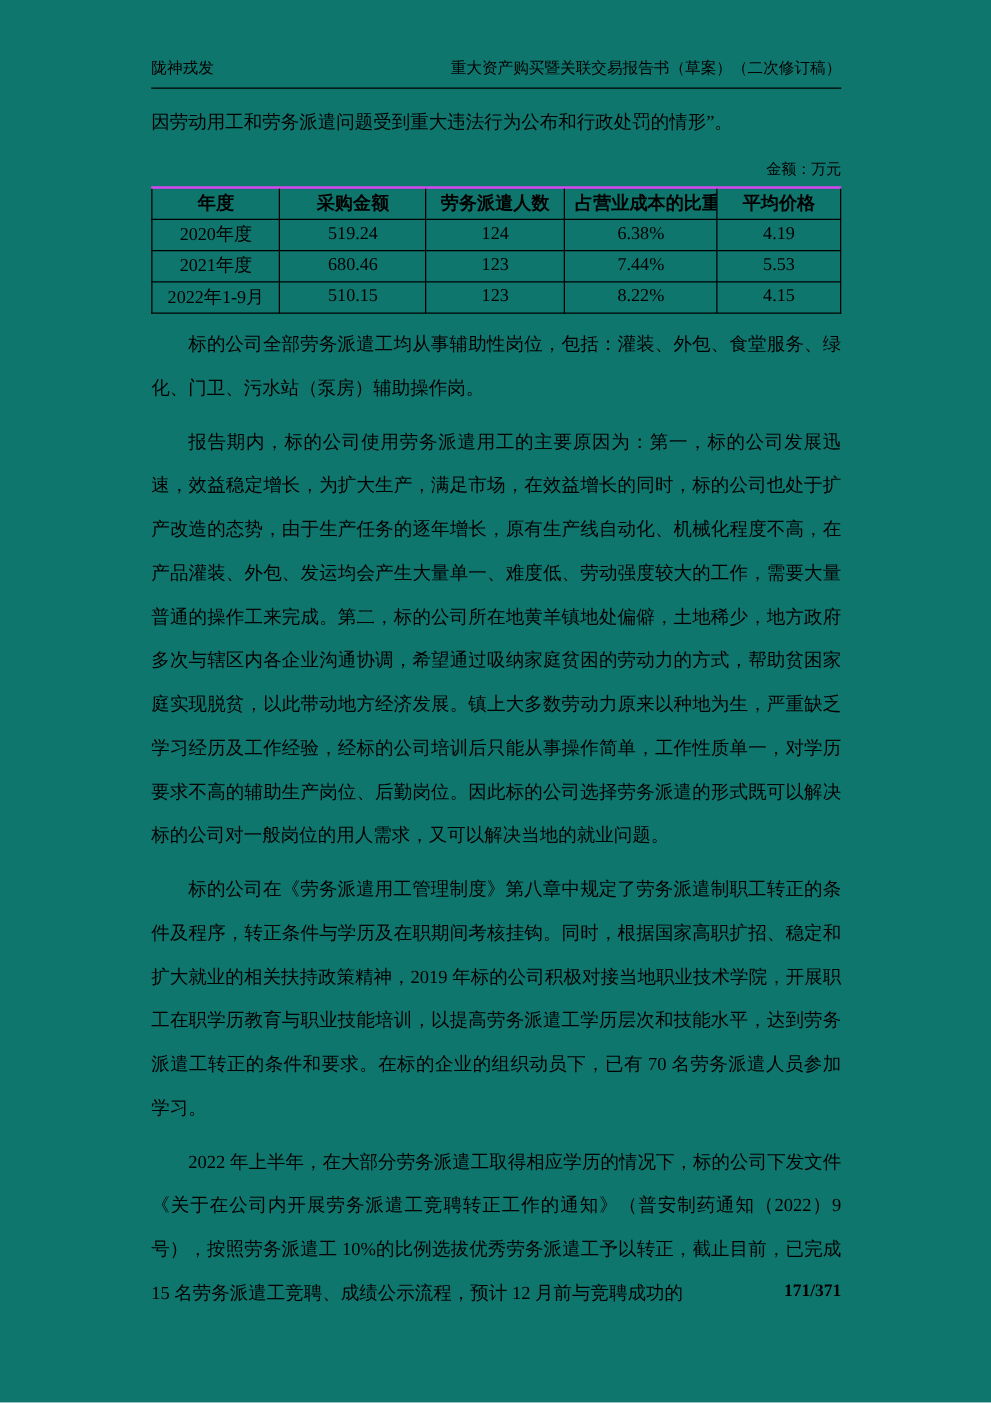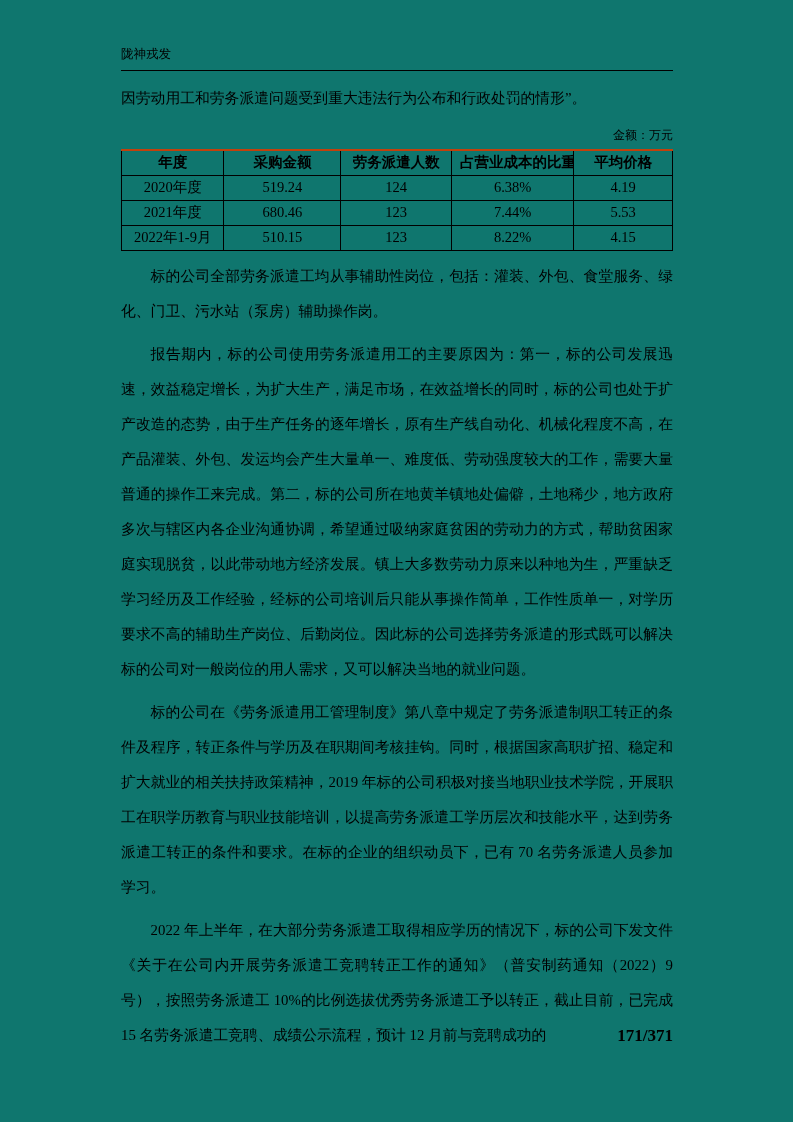--- a/index.html
+++ b/index.html
@@ -44,48 +44,49 @@
     table-layout: fixed;
   }
   table.data-table th, table.data-table td {
     border: 1px solid #000;
     padding: 2px 8px;
     height: 25px;
     overflow: hidden;
     white-space: nowrap;
   }
   table.data-table th {
-    border-top: 2px solid #c2410c;
+    border-top: 2px solid #d946ef;
     font-weight: bold;
     text-align: center;
   }
   table.data-table col.c1 { width: 18.6%; }
   table.data-table col.c2 { width: 21.2%; }
   table.data-table col.c3 { width: 20.1%; }
   table.data-table col.c4 { width: 22.2%; }
   table.data-table col.c5 { width: 17.9%; }
   td.cell-center { text-align: center; }
   td.cell-right  { text-align: center; padding-right: 13px; }
   tr.bold-row td { font-weight: normal; }
   .footer {
     position: absolute;
     right: 120px;
     top: 1026px;
     font-weight: bold;
-    font-size: 17px;
+    font-size: 14px;
     font-family: "Liberation Serif", "DejaVu Serif", serif;
   }
 </style>
 </head>
 <body>
 
 <div class="page">
 
   <div class="header">
     <span>陇神戎发</span>
+    <span>重大资产购买暨关联交易报告书（草案）（二次修订稿）</span>
   </div>
 
   <div class="doc-body">
 
     <p class="para no-indent">因劳动用工和劳务派遣问题受到重大违法行为公布和行政处罚的情形”。</p>
 
 
     <div class="unit-note">金额：万元</div>
 
     <table class="data-table">

